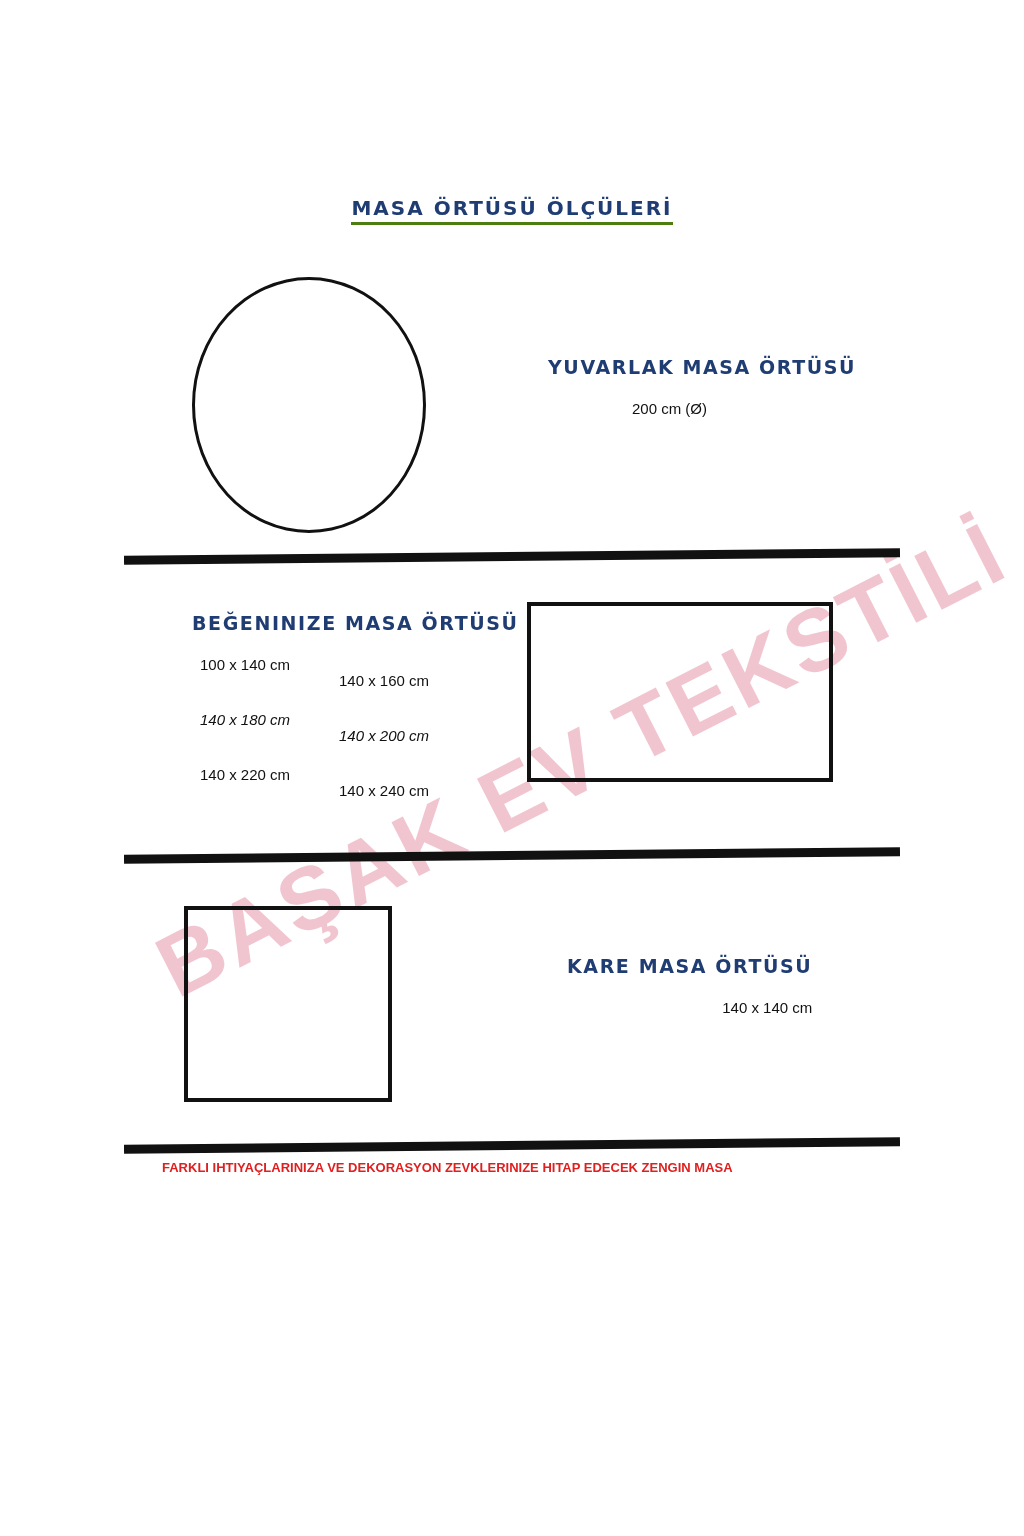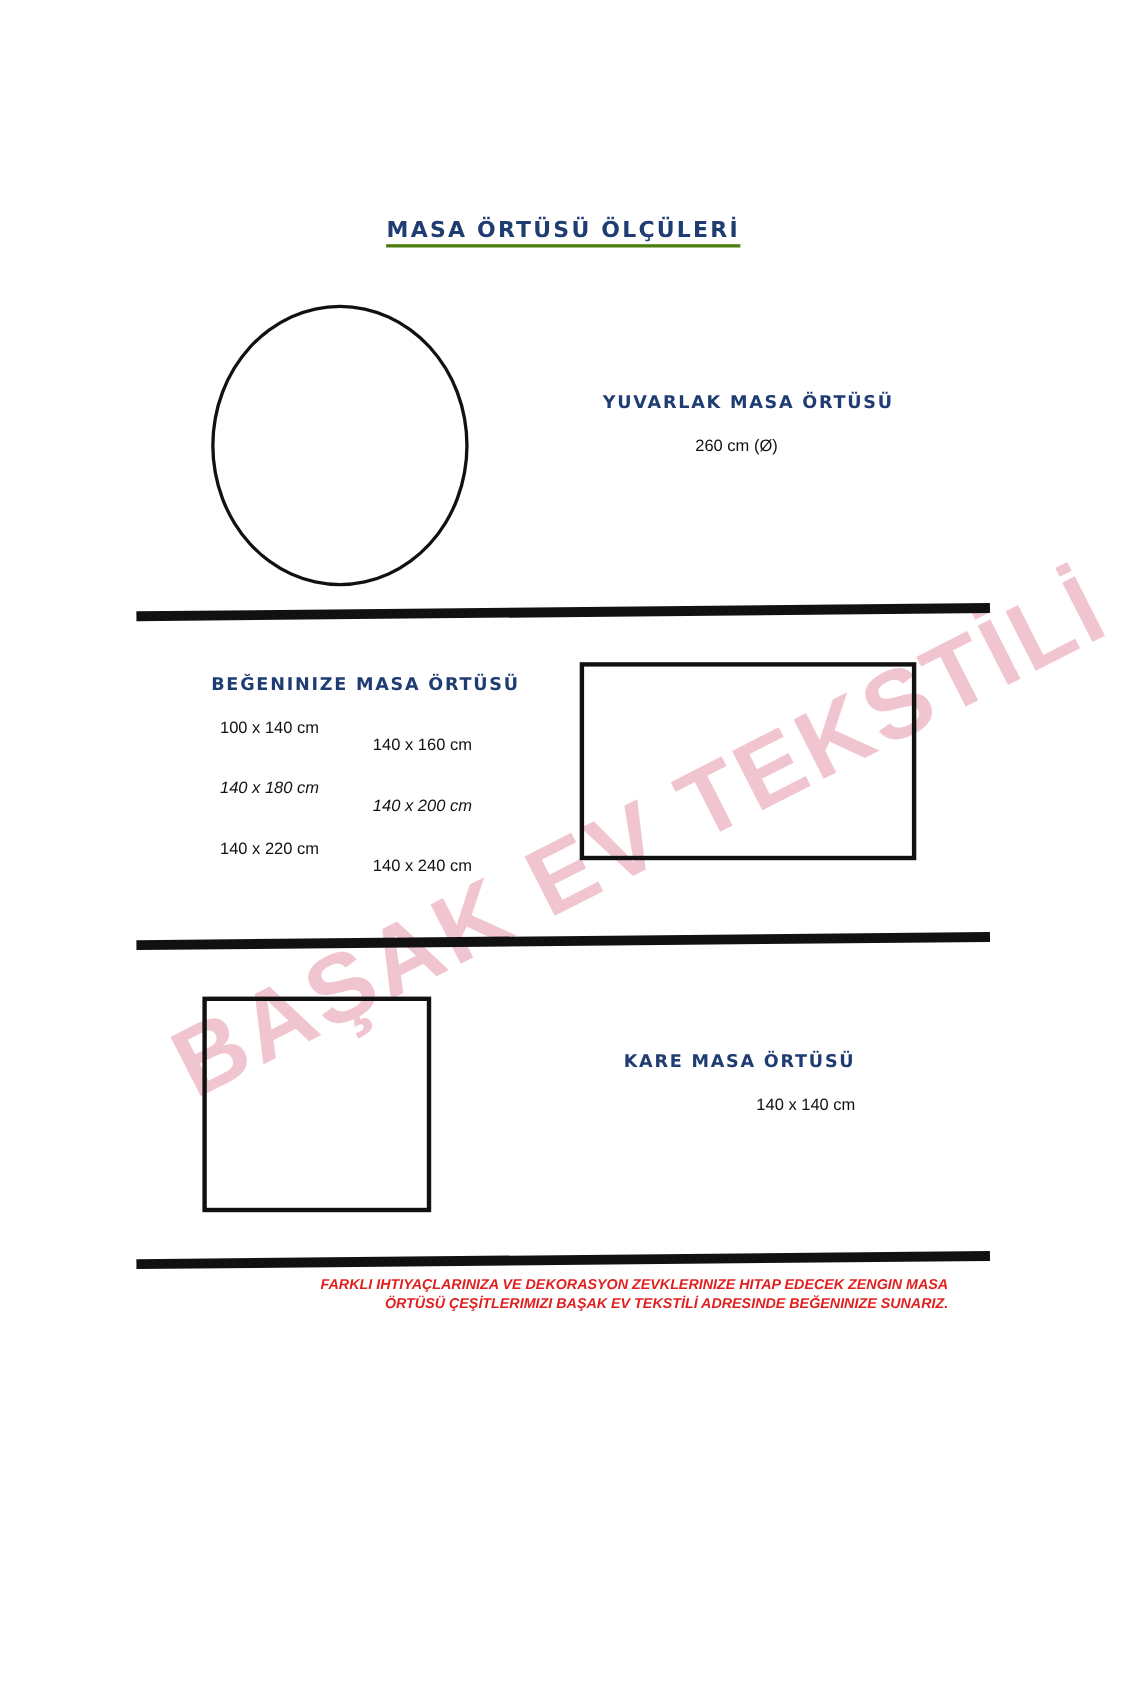--- a/index.html
+++ b/index.html
@@ -104,21 +104,21 @@
     z-index: 2;
   }
   #divider-1 { top: 552px; transform: rotate(-0.55deg); }
   #divider-2 { top: 851px; transform: rotate(-0.55deg); }
   #divider-3 { top: 1141px; transform: rotate(-0.55deg); }
 
   
   .label-heading {
     font-family: "DejaVu Sans", sans-serif;
     font-weight: bold;
-    font-size: 16px;
+    font-size: 19px;
     letter-spacing: 1.6px;
     color: #1F3C73;
     white-space: nowrap;
   }
   .label-size {
     font-family: "Liberation Sans", sans-serif;
     font-size: 15px;
     color: #111111;
     white-space: nowrap;
   }
@@ -163,23 +163,22 @@
     margin-left: 48px;
     text-align: right;
   }
 
   
   #footer {
     position: absolute;
     left: 162px;
     top: 1159px;
     width: 700px;
-    text-align: right;
-    z-index: 3;
-    font-style: italic;
+    text-align: left;
+    z-index: 3;
   }
   #footer .footer-line {
     font-family: "Liberation Sans", sans-serif;
     font-weight: bold;
     font-size: 13px;
     line-height: 17px;
     color: #E02020;
   }
 </style>
 </head>
@@ -189,21 +188,21 @@
   <div class="wm-text">BAŞAK EV TEKSTİLİ</div>
 </div>
 
 <div id="title">
   <span class="title-text">MASA ÖRTÜSÜ ÖLÇÜLERİ</span>
 </div>
 
 <div class="shape-circle"></div>
 <div id="round-block">
   <div class="label-heading">YUVARLAK MASA ÖRTÜSÜ</div>
-  <div class="label-size">260 cm (Ø)</div>
+  <div class="label-size">200 cm (Ø)</div>
 </div>
 
 <div class="divider" id="divider-1"></div>
 
 <div class="shape-rect"></div>
 <div id="rect-block">
   <div class="label-heading">BEĞENINIZE MASA ÖRTÜSÜ</div>
   <div class="rect-row row-1">
     <span class="label-size c1">100 x 140 cm</span>
     <span class="label-size c2">140 x 160 cm</span>
@@ -223,14 +222,13 @@
 <div class="shape-square"></div>
 <div id="square-block">
   <div class="label-heading">KARE MASA ÖRTÜSÜ</div>
   <div class="label-size">140 x 140 cm</div>
 </div>
 
 <div class="divider" id="divider-3"></div>
 
 <div id="footer">
   <div class="footer-line">FARKLI IHTIYAÇLARINIZA VE DEKORASYON ZEVKLERINIZE HITAP EDECEK ZENGIN MASA</div>
-  <div class="footer-line">ÖRTÜSÜ ÇEŞİTLERIMIZI BAŞAK EV TEKSTİLİ ADRESINDE BEĞENINIZE SUNARIZ.</div>
 </div>
 
 </body></html>

